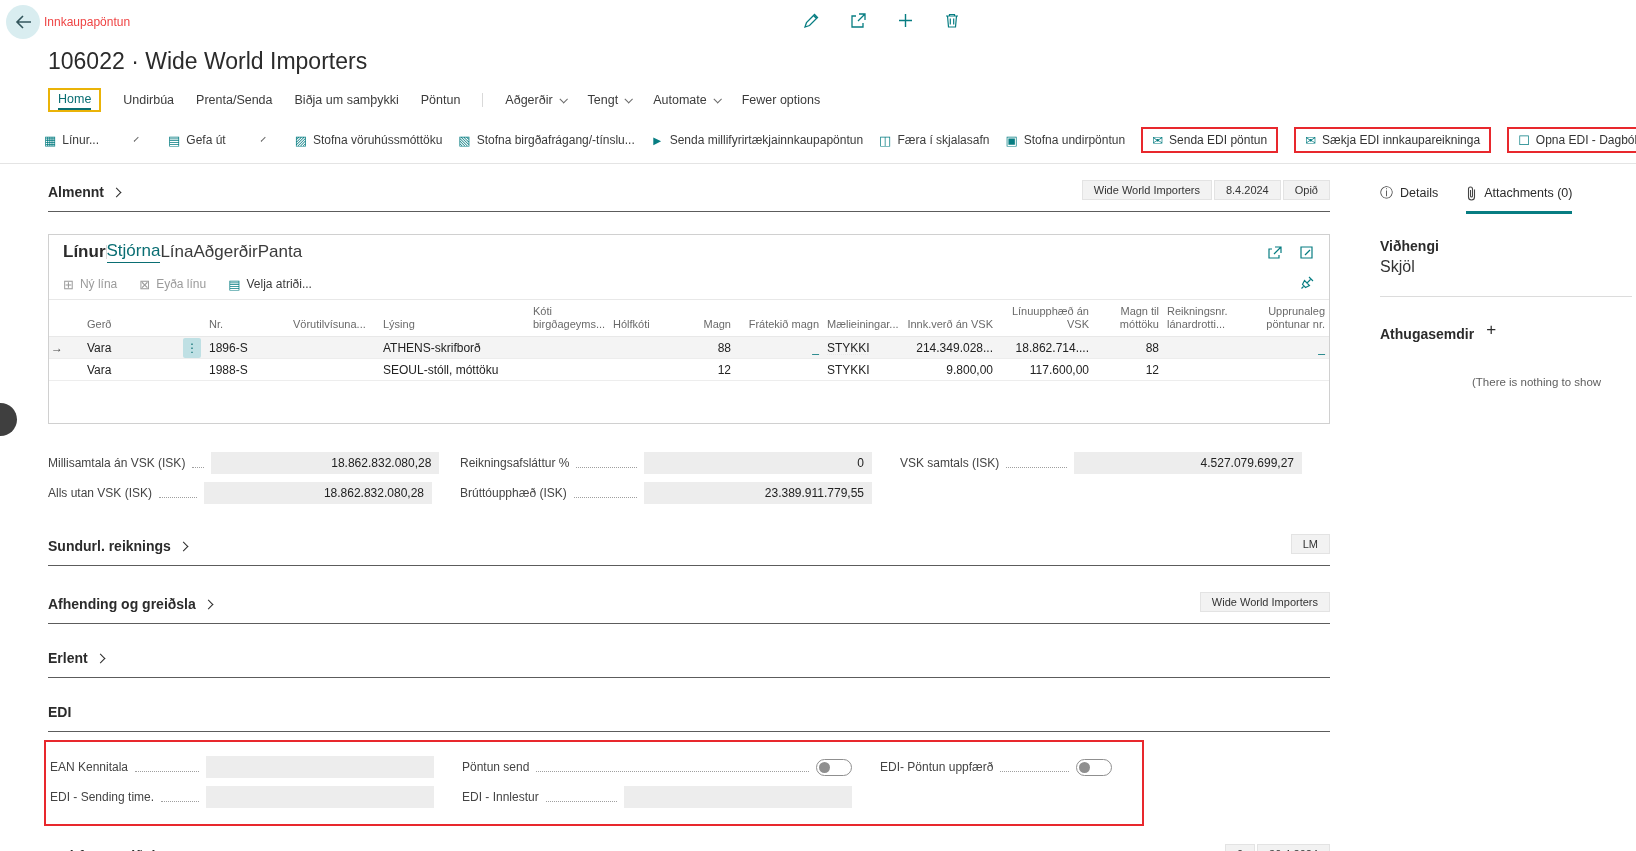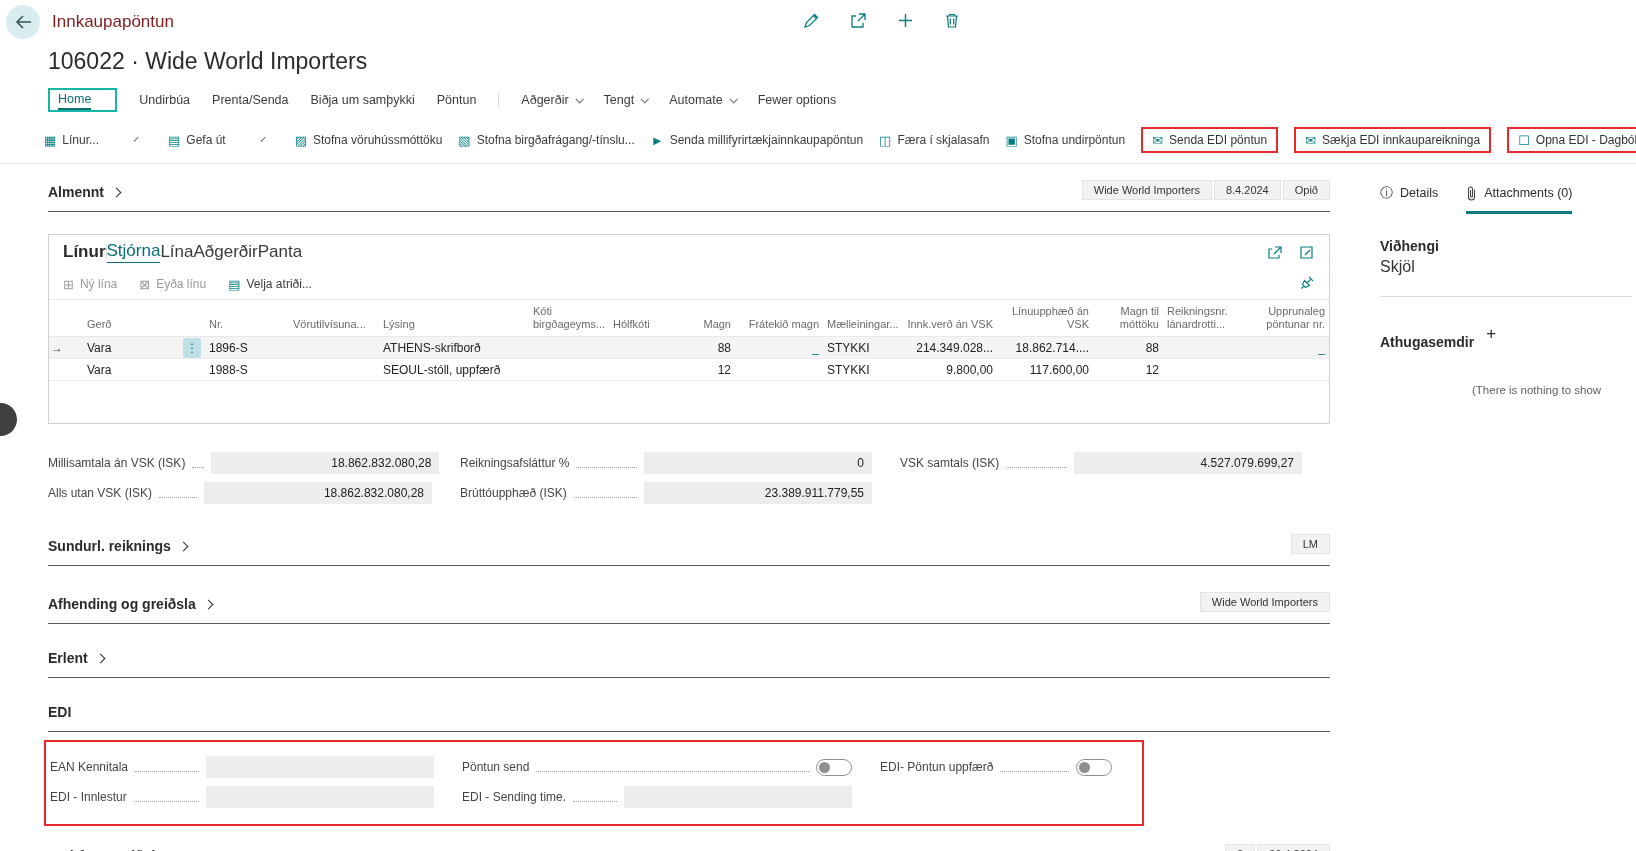--- a/index.html
+++ b/index.html
@@ -4,30 +4,30 @@
 <style>
   * { margin:0; padding:0; box-sizing:border-box; }
   body { background:#fff; }
   .page{ width:1636px; height:851px; position:relative; background:#fff;
          font-family:"Liberation Sans", sans-serif; color:#333; overflow:hidden; }
 
   
   .topbar{ height:44px; display:flex; align-items:center; position:relative; }
   .back-btn{ width:34px; height:34px; border-radius:50%; background:#d9edf0;
              display:flex; align-items:center; justify-content:center; margin-left:6px; cursor:pointer; }
-  .breadcrumb{ font-size:17px; color:#7f1d1d; margin-left:12px; cursor:pointer; }
+  .breadcrumb{ font-size:12px; color:#ef4444; margin-left:4px; cursor:pointer; }
   .top-icons{ position:absolute; left:803px; top:12px; display:flex; gap:30px; }
   .top-icons svg{ cursor:pointer; }
 
   .page-title{ margin:4px 0 0 48px; font-size:23px; font-weight:400; color:#2b2b2b; }
 
   
   .menubar{ margin:12px 0 0 48px; display:flex; align-items:center; font-size:12.5px; gap:22px; height:26px; }
   .tab{ color:#3b3b3b; cursor:pointer; white-space:nowrap; }
-  .redbox-tab{ border:2px solid #14b8a6; padding:2px 24px 4px 8px; }
+  .redbox-tab{ border:2px solid #eab308; padding:2px 8px 4px 8px; }
   .tab.active{ color:#0a6e73; border-bottom:2px solid #0a6e73; padding-bottom:2px; }
   .vdiv{ width:1px; height:14px; background:#d9d9d9; }
   .ddl{ display:flex; align-items:center; gap:7px; color:#3b3b3b; cursor:pointer; white-space:nowrap; }
   .chev{ width:6px; height:6px; border-right:1.4px solid #6b6b6b; border-bottom:1.4px solid #6b6b6b;
          display:inline-block; transform:rotate(45deg) translateY(-1px); }
 
   
   .actionbar-wrap{ border-bottom:1px solid #e4e4e4; padding:10px 0 10px 44px; margin-top:4px; }
   .actionbar{ display:flex; align-items:center; gap:16px; font-size:12px; flex-wrap:nowrap; }
   .act{ display:flex; align-items:center; gap:6px; cursor:pointer; white-space:nowrap; color:#3b3b3b; }
@@ -311,21 +311,21 @@
           <span class="c"></span>
           <span class="c num lnk">_</span>
         </div>
 
         <div class="grid tbl-row">
           <span class="c"></span>
           <span class="c">Vara</span>
           <span class="c"></span>
           <span class="c">1988-S</span>
           <span class="c"></span>
-          <span class="c">SEOUL-stóll, uppfærð</span>
+          <span class="c">SEOUL-stóll, móttöku</span>
           <span class="c"></span>
           <span class="c"></span>
           <span class="c num">12</span>
           <span class="c num"></span>
           <span class="c">STYKKI</span>
           <span class="c num">9.800,00</span>
           <span class="c num">117.600,00</span>
           <span class="c num">12</span>
           <span class="c"></span>
           <span class="c"></span>
@@ -404,26 +404,26 @@
             <span class="lab">Pöntun send</span>
             <span class="leader"></span>
             <span class="toggle"></span>
           </div>
           <div class="fld">
             <span class="lab">EDI- Pöntun uppfærð</span>
             <span class="leader"></span>
             <span class="toggle"></span>
           </div>
           <div class="fld">
-            <span class="lab">EDI - Innlestur</span>
+            <span class="lab">EDI - Sending time.</span>
             <span class="leader"></span>
             <span class="gfield empty"></span>
           </div>
           <div class="fld">
-            <span class="lab">EDI - Sending time.</span>
+            <span class="lab">EDI - Innlestur</span>
             <span class="leader"></span>
             <span class="gfield empty"></span>
           </div>
           <div></div>
         </div>
       </div>
 
       <div class="section-head mt18">
         <span class="sec-label">
           <span>Fyrirframgreiðsla</span>
@@ -447,21 +447,21 @@
           <svg width="11" height="15" viewBox="0 0 11 15">
             <path d="M8.5 3.5 V11 a3 3 0 0 1 -6 0 V3 a2 2 0 0 1 4 0 V10 a1 1 0 0 1 -2 0 V4" stroke="#444" stroke-width="1.1" fill="none"></path>
           </svg>
           <span>Attachments (0)</span>
         </span>
       </div>
       <div class="fb-h1">Viðhengi</div>
       <div class="fb-link">Skjöl</div>
       <div class="fb-div"></div>
       <div class="fb-notes">
-        <span class="fb-h1" style="margin-top:17px">Athugasemdir</span>
+        <span class="fb-h1" style="margin-top:9px">Athugasemdir</span>
         <span class="fb-plus">+</span>
       </div>
       <div class="fb-empty">(There is nothing to show</div>
     </aside>
   </div>
 
   <div class="flyout-handle"></div>
 </div>
 
 </body></html>

